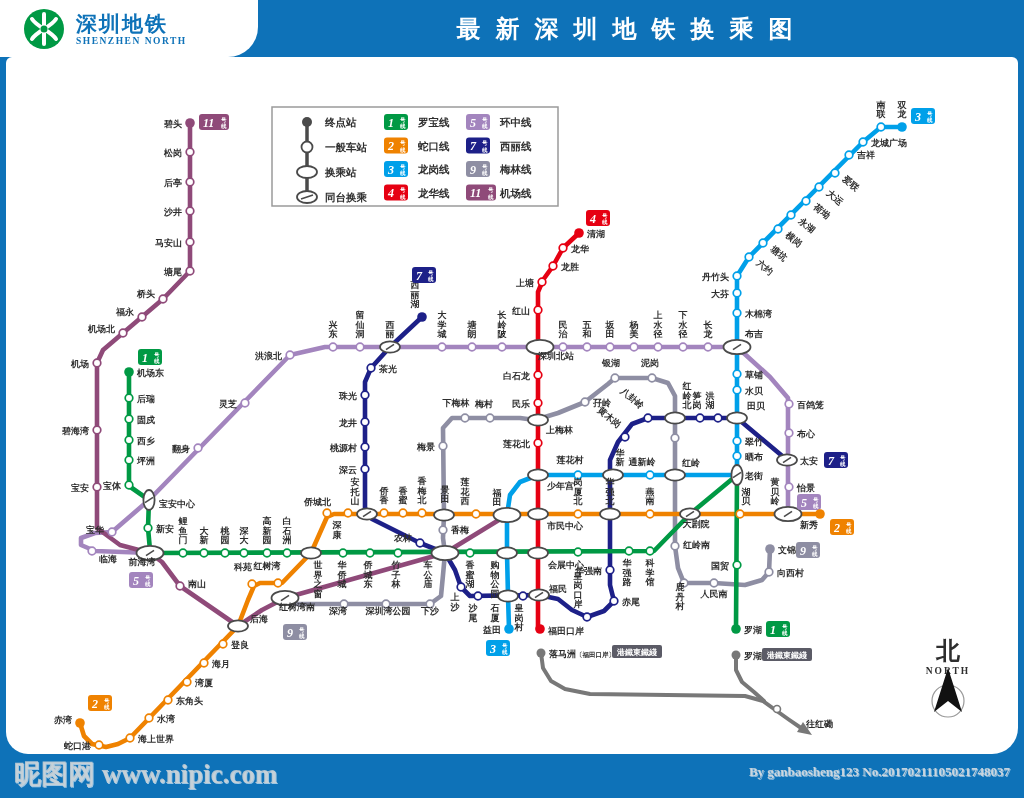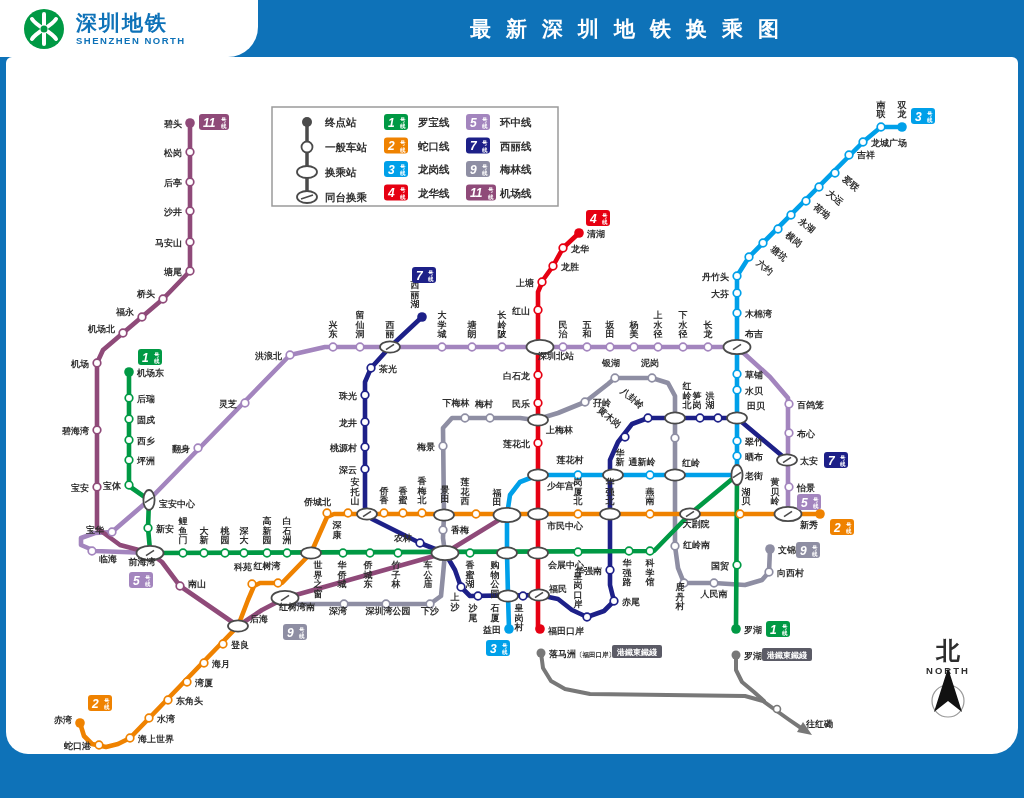--- a/index.html
+++ b/index.html
@@ -1,28 +1,28 @@
 <!DOCTYPE html>
 <html><head>
 <meta charset="utf-8">
 <style>
   html,body{margin:0;padding:0;background:#666;}
   .stage{position:relative;width:1024px;height:798px;background:#0E72B8;overflow:hidden;
-         font-family:Liberation Sans, sans-serif;}
+         font-family:Liberation Serif, serif;}
   .card{position:absolute;left:6px;top:57px;right:6px;bottom:44px;background:#fff;
         border-radius:6px 6px 26px 22px;}
   .hdr{position:absolute;left:0;top:0;width:100%;height:57px;background:#0E72B8;}
   .logo-box{position:absolute;left:0;top:0;width:258px;height:57px;background:#fff;
             border-radius:0 0 30px 0;display:flex;align-items:center;}
   .logo-svg{margin-left:22px;}
   .logo-txt{margin-left:10px;display:flex;flex-direction:column;}
   .logo-zh{color:#0E72B8;font-size:21px;font-weight:bold;letter-spacing:2px;line-height:24px;}
   .logo-en{color:#0E72B8;font-size:9.5px;font-weight:bold;letter-spacing:1.5px;}
   .title{position:absolute;left:270px;right:30px;top:0;height:57px;display:flex;align-items:center;
-         justify-content:center;color:#fff;font-size:21px;font-weight:bold;letter-spacing:15px;}
+         justify-content:center;color:#fff;font-size:24px;font-weight:bold;letter-spacing:15px;}
   .map-svg{position:absolute;left:0;top:0;z-index:5;}
   .wm-left{position:absolute;left:14px;top:756px;z-index:9;font-size:27px;font-weight:bold;
            color:rgba(205,210,214,0.85);text-shadow:1px 1px 0 rgba(255,255,255,.6);}
   .wm-right{position:absolute;right:14px;top:764px;z-index:9;font-size:13px;font-weight:bold;
             color:rgba(215,220,224,0.9);text-shadow:1px 1px 0 rgba(255,255,255,.5);}
 </style>
 </head>
 <body>
 
 <div class="stage">
@@ -683,13 +683,18 @@
         <text font-size="10.5" font-weight="bold" fill="#2e2e2e" x="500" y="196.5" text-anchor="start">机场线</text>
       </g>
       <g>
         <text font-size="24" font-weight="bold" fill="#2e2e2e" x="948" y="659" text-anchor="middle">北</text>
         <text font-size="9.5" font-weight="bold" fill="#2e2e2e" x="948" y="674" letter-spacing="2" text-anchor="middle">NORTH</text>
         <circle cx="948" cy="701" r="16" fill="none" stroke="#999" stroke-width="1.2"></circle>
         <polygon points="948,668 934,712 948,701 962,712" fill="#111"></polygon>
       </g>
     </svg>
 
+  <div class="wm-left">
+    <span>昵图网</span>
+    <span>www.nipic.com</span>
+  </div>
+  <div class="wm-right">By ganbaosheng123 No.20170211105021748037</div>
 </div>
 
 </body></html>

